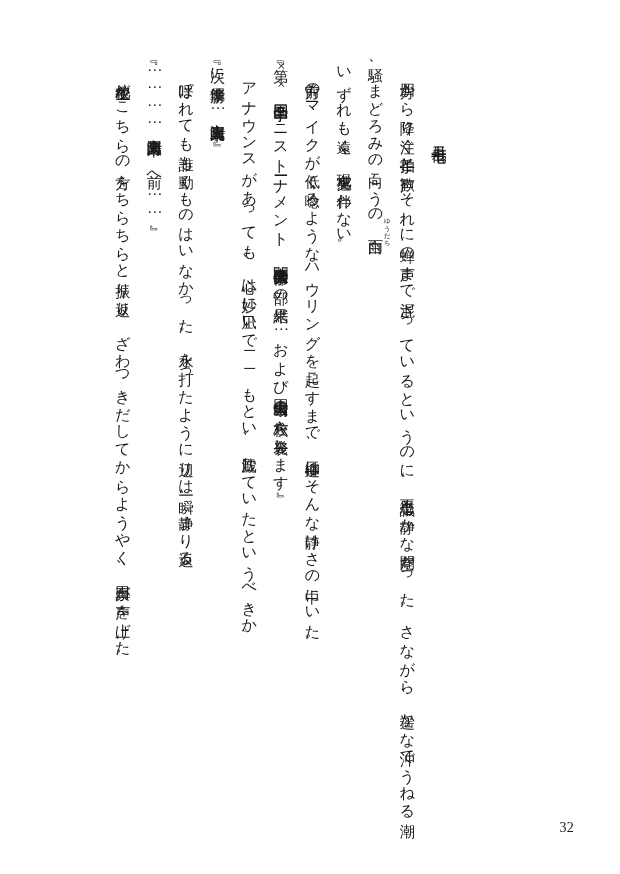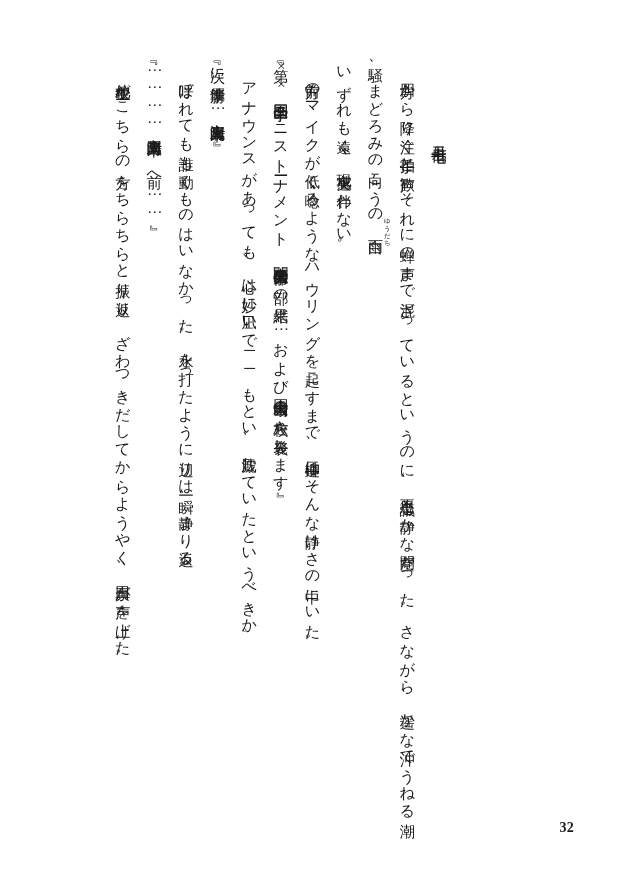--- a/index.html
+++ b/index.html
@@ -64,21 +64,20 @@
     line-height: 1;
   }
   #pagenum {
     position: absolute;
     right: 46px;
     bottom: 38px;
     font-size: 14px;
     font-family: "Liberation Serif", "DejaVu Serif", serif;
     color: #1a1a1a;
     letter-spacing: 0.02em;
-    font-weight: bold;
   }
 </style>
 </head>
 <body>
 
 <div id="page">
 
   <div id="vtext">
 
     <span class="heading"><span class="heading-pad"></span><span>七月二十七日</span></span><span class="para">　四方から降り注ぐ拍手と歓声、それに蝉の声まで混ざっているというのに、不思議と静かな空間だった。さながら、遥かな沖でうねる潮騒、まどろみの向こうの<ruby>白雨<rt>ゆうだち</rt></ruby>。</span><span class="para">いずれも遠く、現実感を伴わない。</span><span class="para">　前方のマイクが低く唸るようなハウリングを起こすまで、柳連二はそんな静けさの中にいた。</span><span class="para">『第××回全国中学テニストーナメント　関東大会団体男子の部の結果……および全国大会出場の六校を発表します』</span><span class="para">　アナウンスがあっても、心は妙に凪いで──もとい、沈殿していたというべきか。</span><span class="para">『次に準優勝……立海大附属中！』</span><span class="para">　呼ばれても誰も動くものはいなかった。水を打ったように辺りは一瞬、静まり返る。</span><span class="para">『…………立海大附属中？　前へ……』</span><span class="para">　他校生がこちらの方をちらちらと振り返り、ざわつきだしてからようやく、真田が声を上げた。</span>

